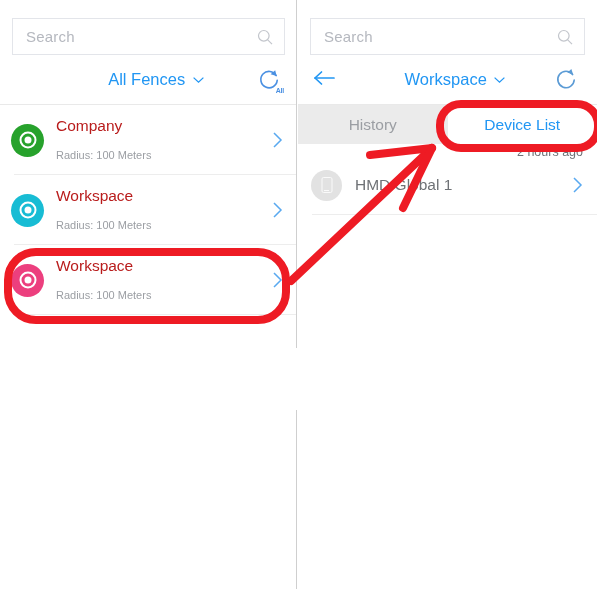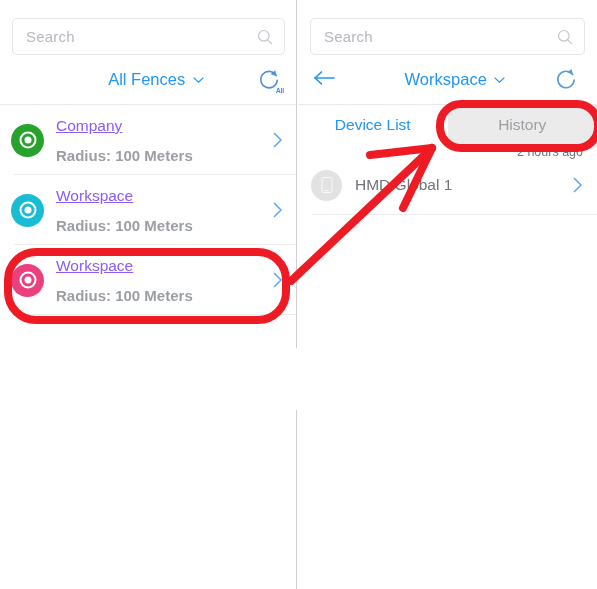--- a/index.html
+++ b/index.html
@@ -50,21 +50,21 @@
     left: 12px;
     top: 18px;
     right: 12px;
     height: 37px;
   }
   .search-box {
     width: 100%;
     height: 37px;
     box-sizing: border-box;
     border: 1px solid #e3e5ea;
-    border-radius: 5px;
+    border-radius: 0;
     background: #ffffff;
     position: relative;
     display: flex;
     align-items: center;
   }
   .search-placeholder {
     margin-left: 13px;
     font-size: 15px;
     color: #b5b8bf;
     letter-spacing: .2px;
@@ -184,30 +184,28 @@
     position: absolute;
     left: 50%; top: 50%;
     transform: translate(-50%,-50%);
     width: 7px; height: 7px;
     background: #ffffff;
     border-radius: 50%;
   }
   .fence-text { margin-left: 12px; flex: 1 1 auto; }
   .fence-name {
     font-size: 15.5px;
-    color: #8b5cf6;
+    color: #b91c1c;
     line-height: 19px;
-    text-decoration: underline;
   }
   .fence-sub {
-    font-size: 15px;
+    font-size: 11px;
     color: #9b9ea3;
     line-height: 17px;
     margin-top: 12px;
-    font-weight: bold;
   }
   .chevron {
     margin-right: 14px;
     color: #59a9f0;
     width: 11px;
     height: 18px;
     flex: 0 0 auto;
   }
   .chevron svg { display: block; }
 
@@ -431,25 +429,25 @@
         <svg viewBox="0 0 24 24" width="24" height="24" fill="none" stroke="currentColor" stroke-width="1.6" stroke-linecap="round">
           <path d="M18.6 7.6 A8.2 8.2 0 1 0 20.2 13"></path>
           <polyline points="13.4,5.6 19.2,7.7 17.4,1.9" fill="currentColor" stroke="none"></polyline>
         </svg>
       </div>
     </div>
 
     <div class="hr-line" style="top:104px"></div>
 
     <div class="tab-row">
+      <div class="tab inactive">
+        <span>History</span>
+      </div>
       <div class="tab active">
         <span>Device List</span>
-      </div>
-      <div class="tab inactive">
-        <span>History</span>
       </div>
     </div>
 
     <div class="device-block">
       <div class="device-time">2 hours ago</div>
       <div class="device-row">
         <div class="device-icon">
           <span class="phone"></span>
         </div>
         <div class="device-name">HMD Global 1</div>

